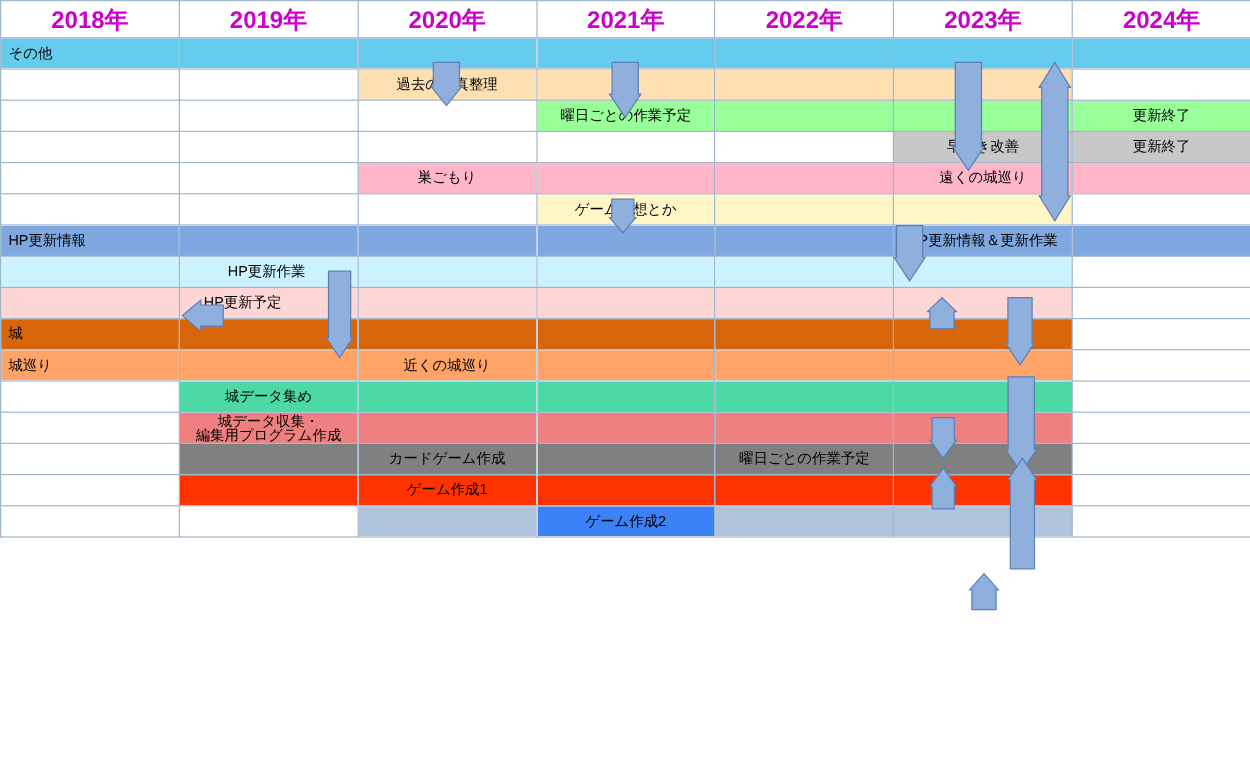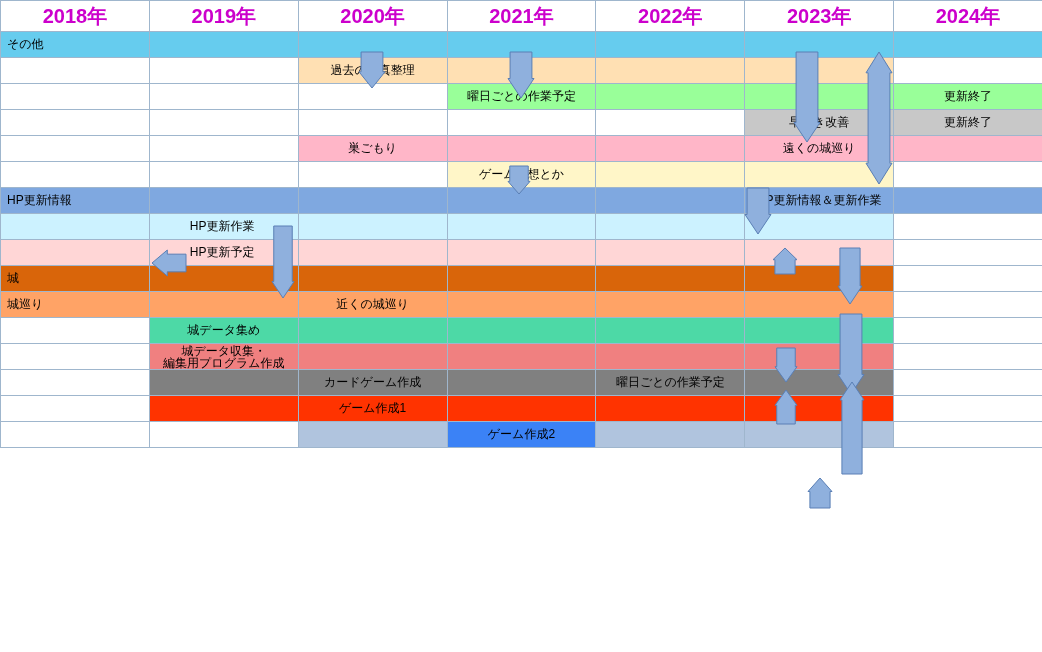--- a/index.html
+++ b/index.html
@@ -140,21 +140,21 @@
           <td class="bar" style="background: rgb(204, 242, 255);"></td>
           <td class="bar left" style="background: rgb(204, 242, 255); padding-left: 40px; text-align: left;">HP更新作業</td>
           <td class="bar" style="background: rgb(204, 242, 255);"></td>
           <td class="bar" style="background: rgb(204, 242, 255);"></td>
           <td class="bar" style="background: rgb(204, 242, 255);"></td>
           <td class="bar" style="background: rgb(204, 242, 255);"></td>
           <td class="bar" style="background: rgb(255, 255, 255);"></td>
         </tr>
         <tr>
           <td class="bar" style="background: rgb(255, 214, 214);"></td>
-          <td class="bar left" style="background: rgb(255, 214, 214); padding-left: 40px; text-align: left;">HP更新予定</td>
+          <td class="bar left" style="background: rgb(255, 214, 214); padding-left: 20px; text-align: left;">HP更新予定</td>
           <td class="bar" style="background: rgb(255, 214, 214);"></td>
           <td class="bar" style="background: rgb(255, 214, 214);"></td>
           <td class="bar" style="background: rgb(255, 214, 214);"></td>
           <td class="bar" style="background: rgb(255, 214, 214);"></td>
           <td class="bar" style="background: rgb(255, 255, 255);"></td>
         </tr>
         <tr>
           <td class="bar left" style="background: rgb(217, 101, 10);">城</td>
           <td class="bar" style="background: rgb(217, 101, 10);"></td>
           <td class="bar" style="background: rgb(217, 101, 10);"></td>

